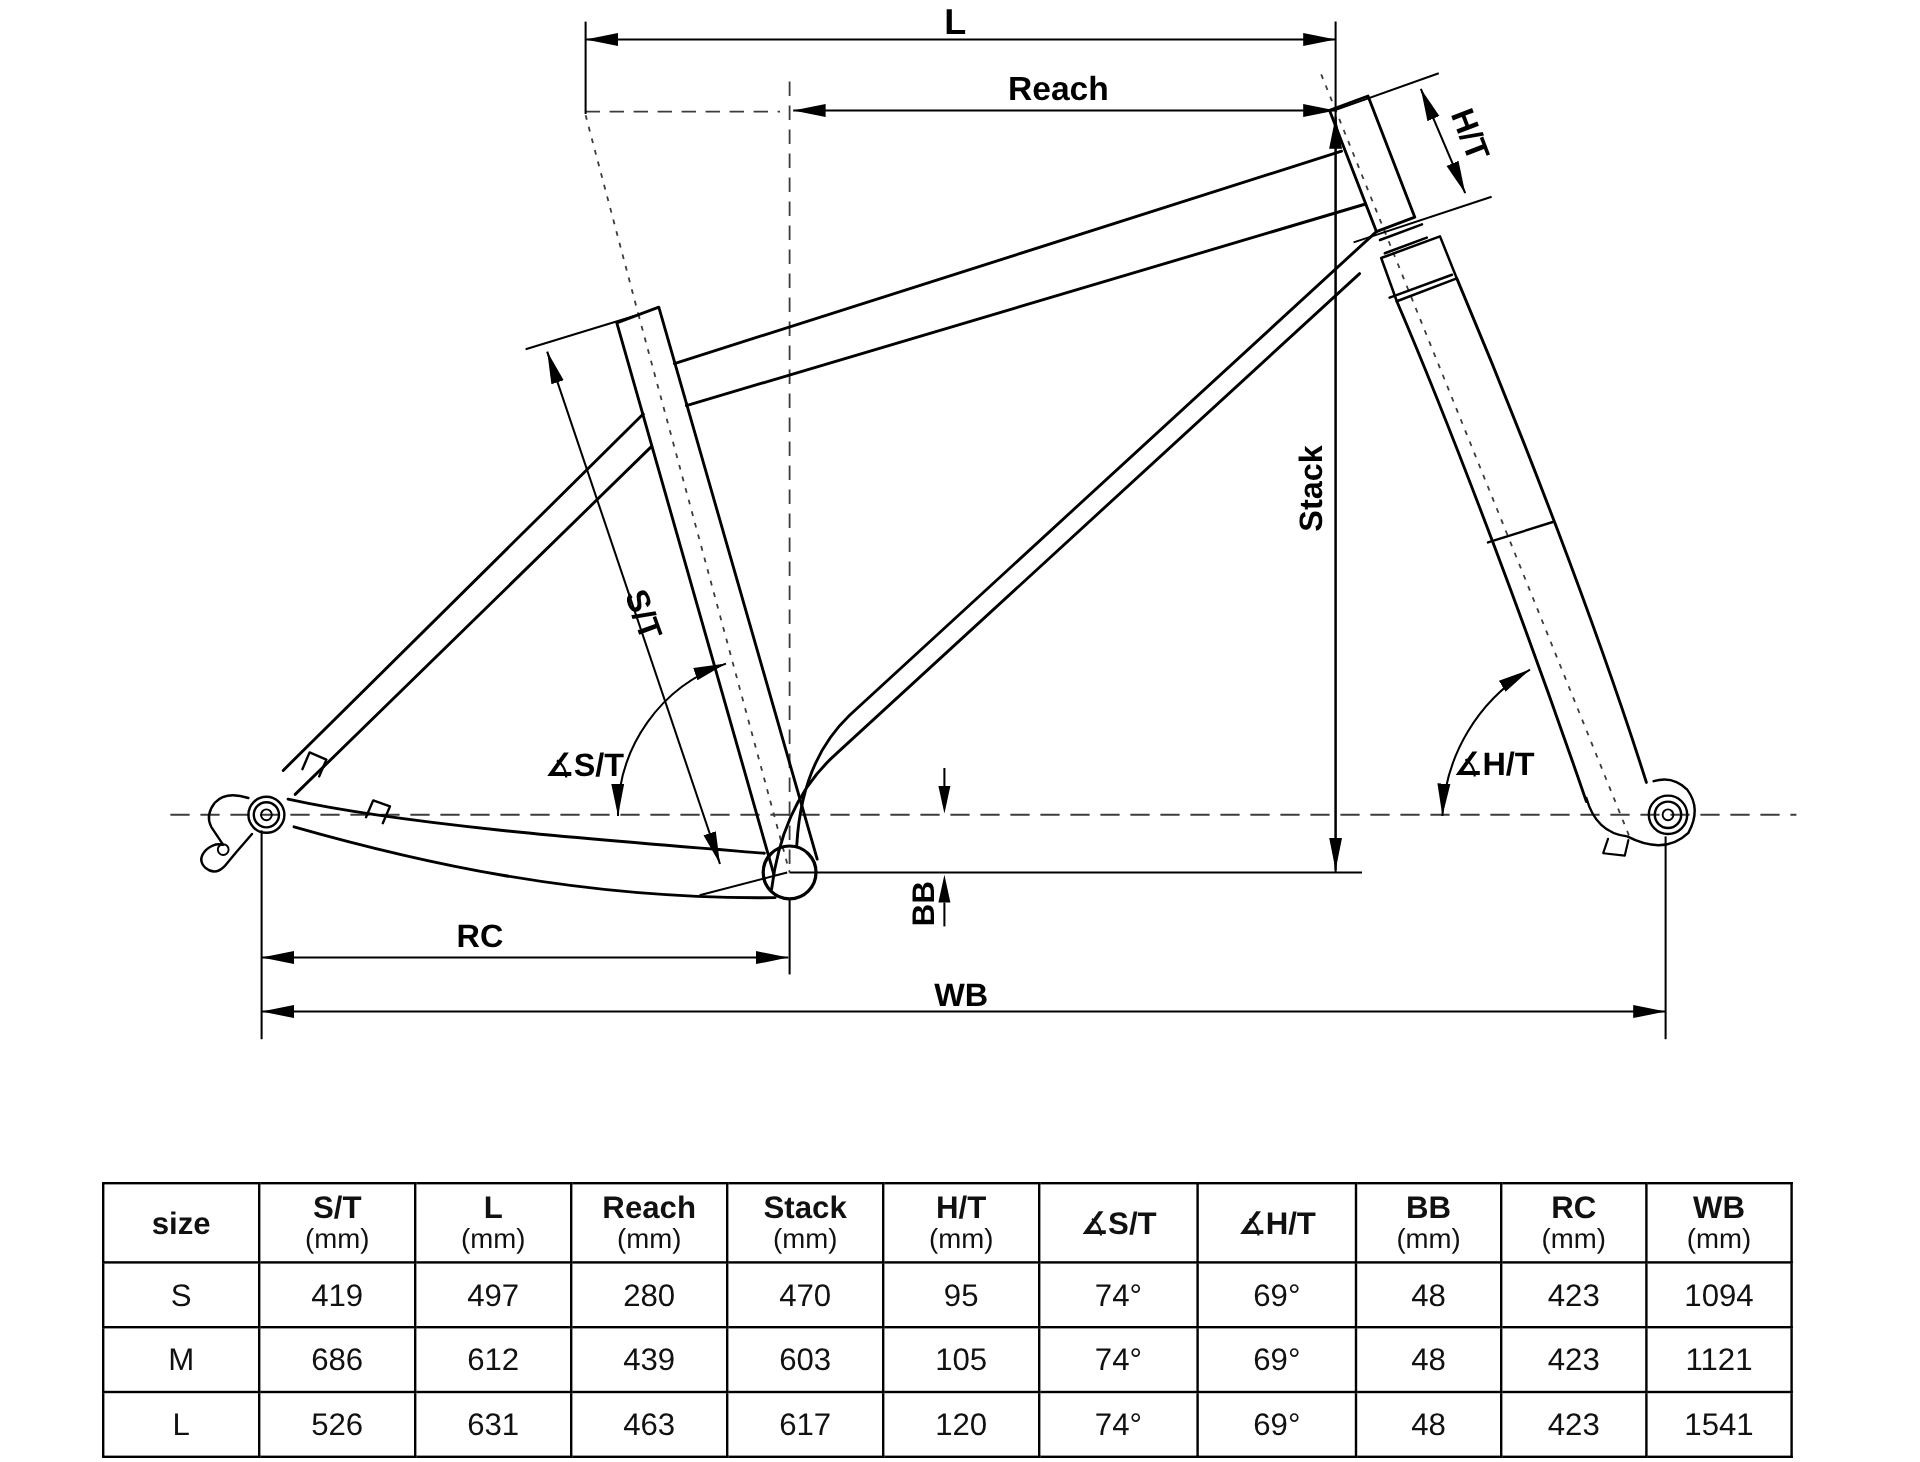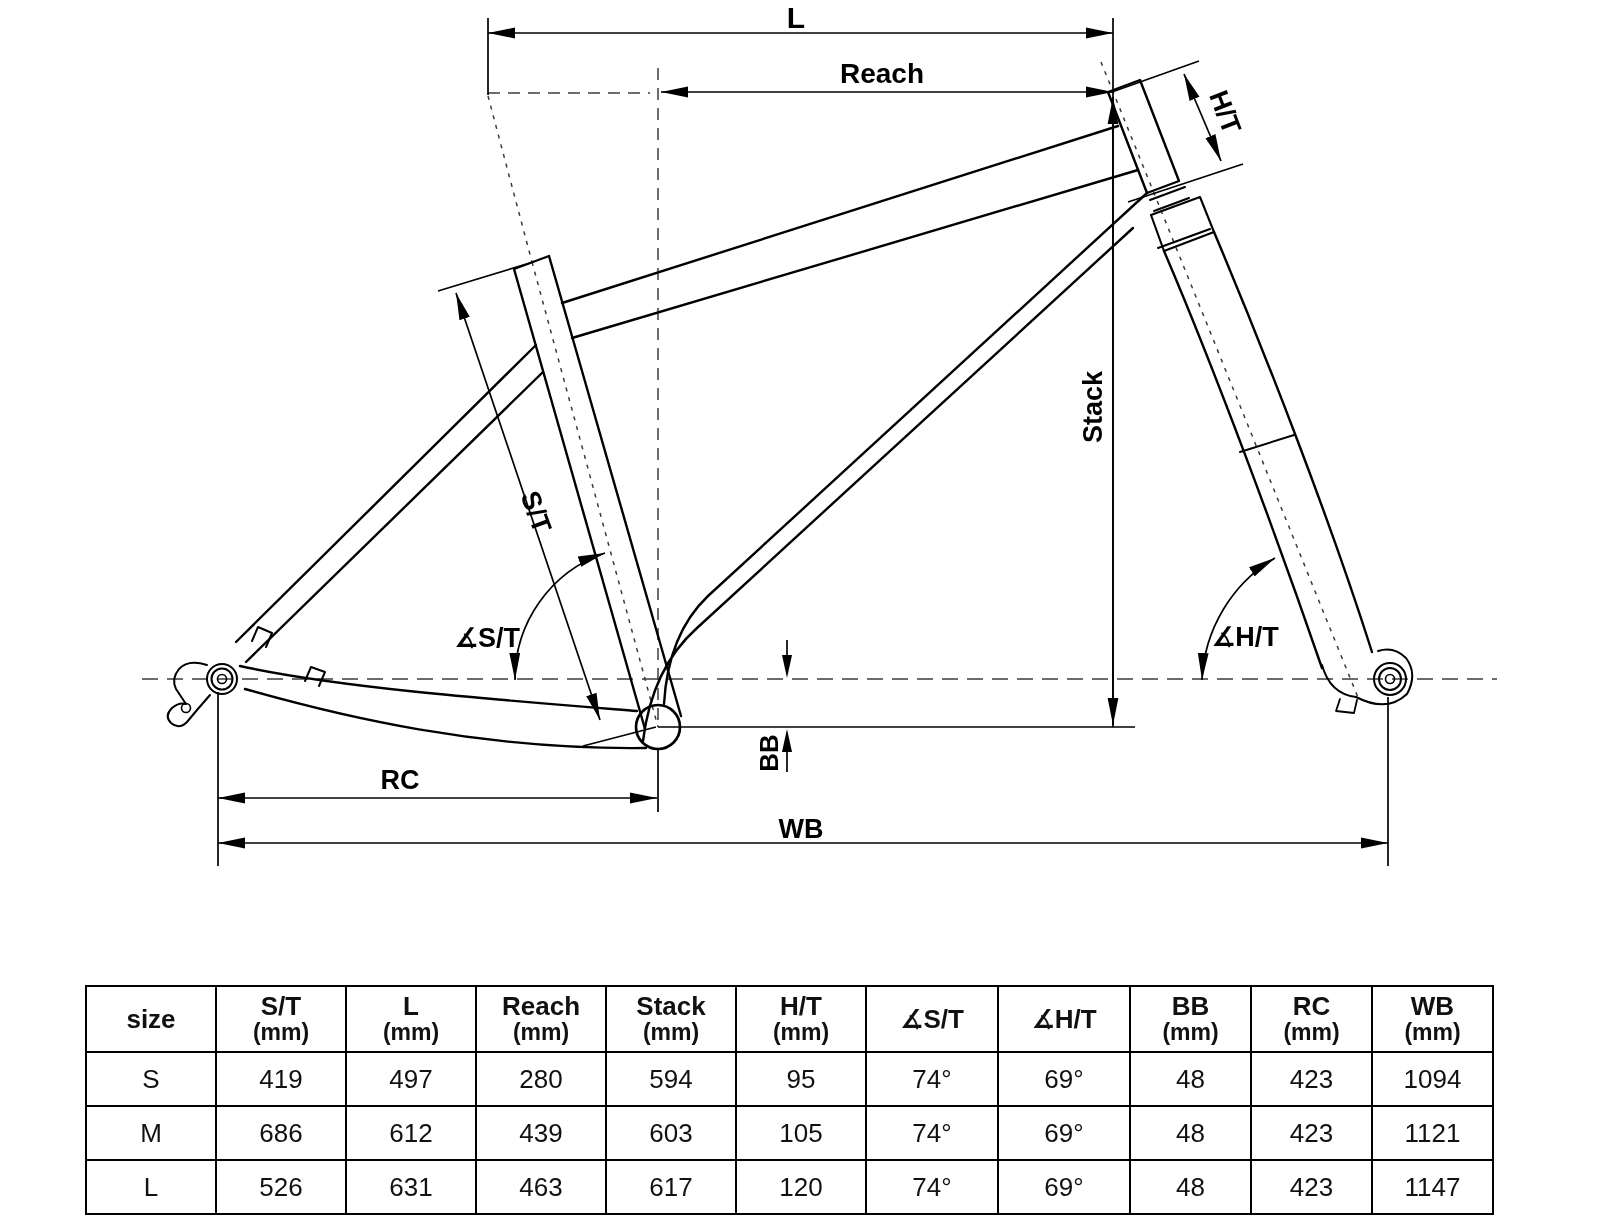--- a/index.html
+++ b/index.html
@@ -18,21 +18,21 @@
     background:#fff;
   }
   table.geo th,table.geo td{
     border:2px solid #000;
     text-align:center;vertical-align:middle;
     padding:0;
     margin-top:12px;
   }
   table.geo th{height:64px;font-weight:bold;font-size:26px;line-height:27px;}
   table.geo td{height:52px;font-weight:normal;font-size:26px;}
-  .h-unit{font-weight:bold;font-size:23px;line-height:25px;}
+  .h-unit{font-weight:normal;font-size:23px;line-height:25px;}
 </style>
 </head>
 <body>
 
 <svg id="diagram" width="1600" height="950" viewBox="0 0 1600 950">
   <defs>
     <marker id="arrE" markerUnits="userSpaceOnUse" markerWidth="28" markerHeight="14" viewBox="0 0 28 14" refX="27" refY="7" orient="auto">
       <path d="M0,1.6 L27,7 L0,12.4 Z" fill="#000"></path>
     </marker>
     <marker id="arrS" markerUnits="userSpaceOnUse" markerWidth="28" markerHeight="14" viewBox="0 0 28 14" refX="27" refY="7" orient="auto-start-reverse">
@@ -188,21 +188,21 @@
             <div class="h-unit">(mm)</div>
           </th>
         </tr>
     </thead>
     <tbody id="geo-body">
         <tr>
           <td>S</td>
           <td>419</td>
           <td>497</td>
           <td>280</td>
-          <td>594</td>
+          <td>470</td>
           <td>95</td>
           <td>74°</td>
           <td>69°</td>
           <td>48</td>
           <td>423</td>
           <td>1094</td>
         </tr>
         <tr>
           <td>M</td>
           <td>686</td>
@@ -220,17 +220,17 @@
           <td>L</td>
           <td>526</td>
           <td>631</td>
           <td>463</td>
           <td>617</td>
           <td>120</td>
           <td>74°</td>
           <td>69°</td>
           <td>48</td>
           <td>423</td>
-          <td>1147</td>
+          <td>1541</td>
         </tr>
       </tbody>
   </table>
 </div>
 
 </body></html>

